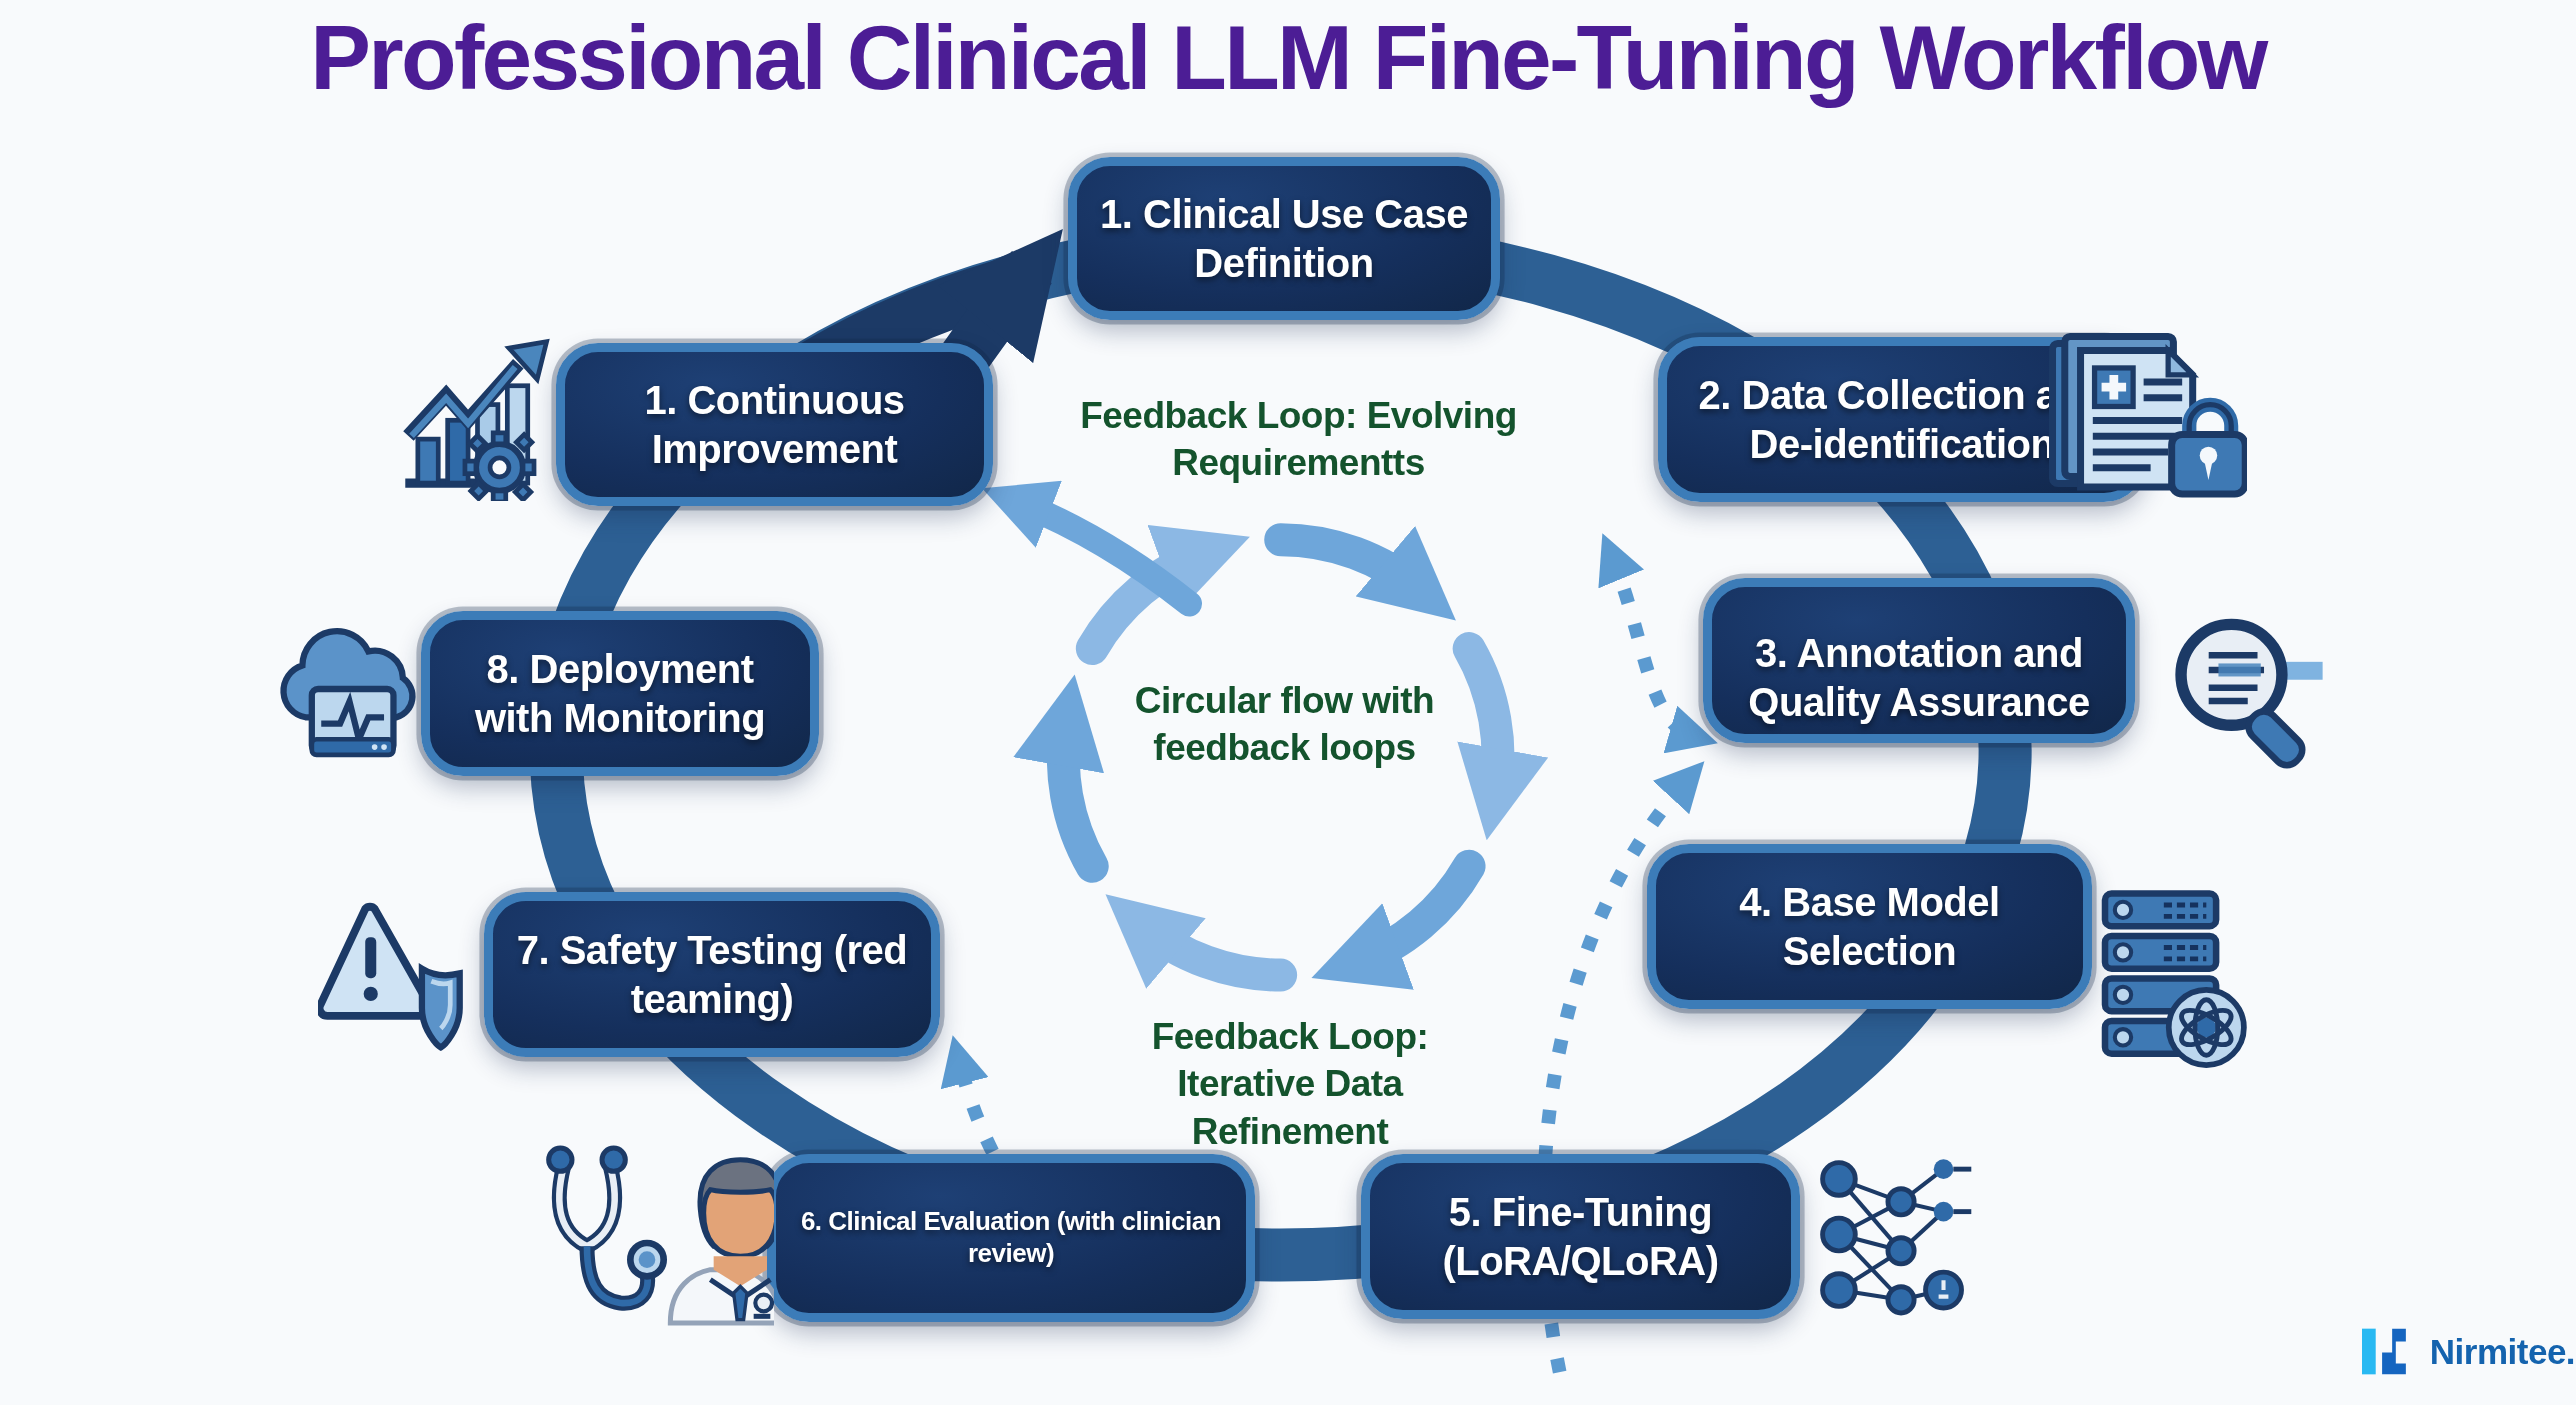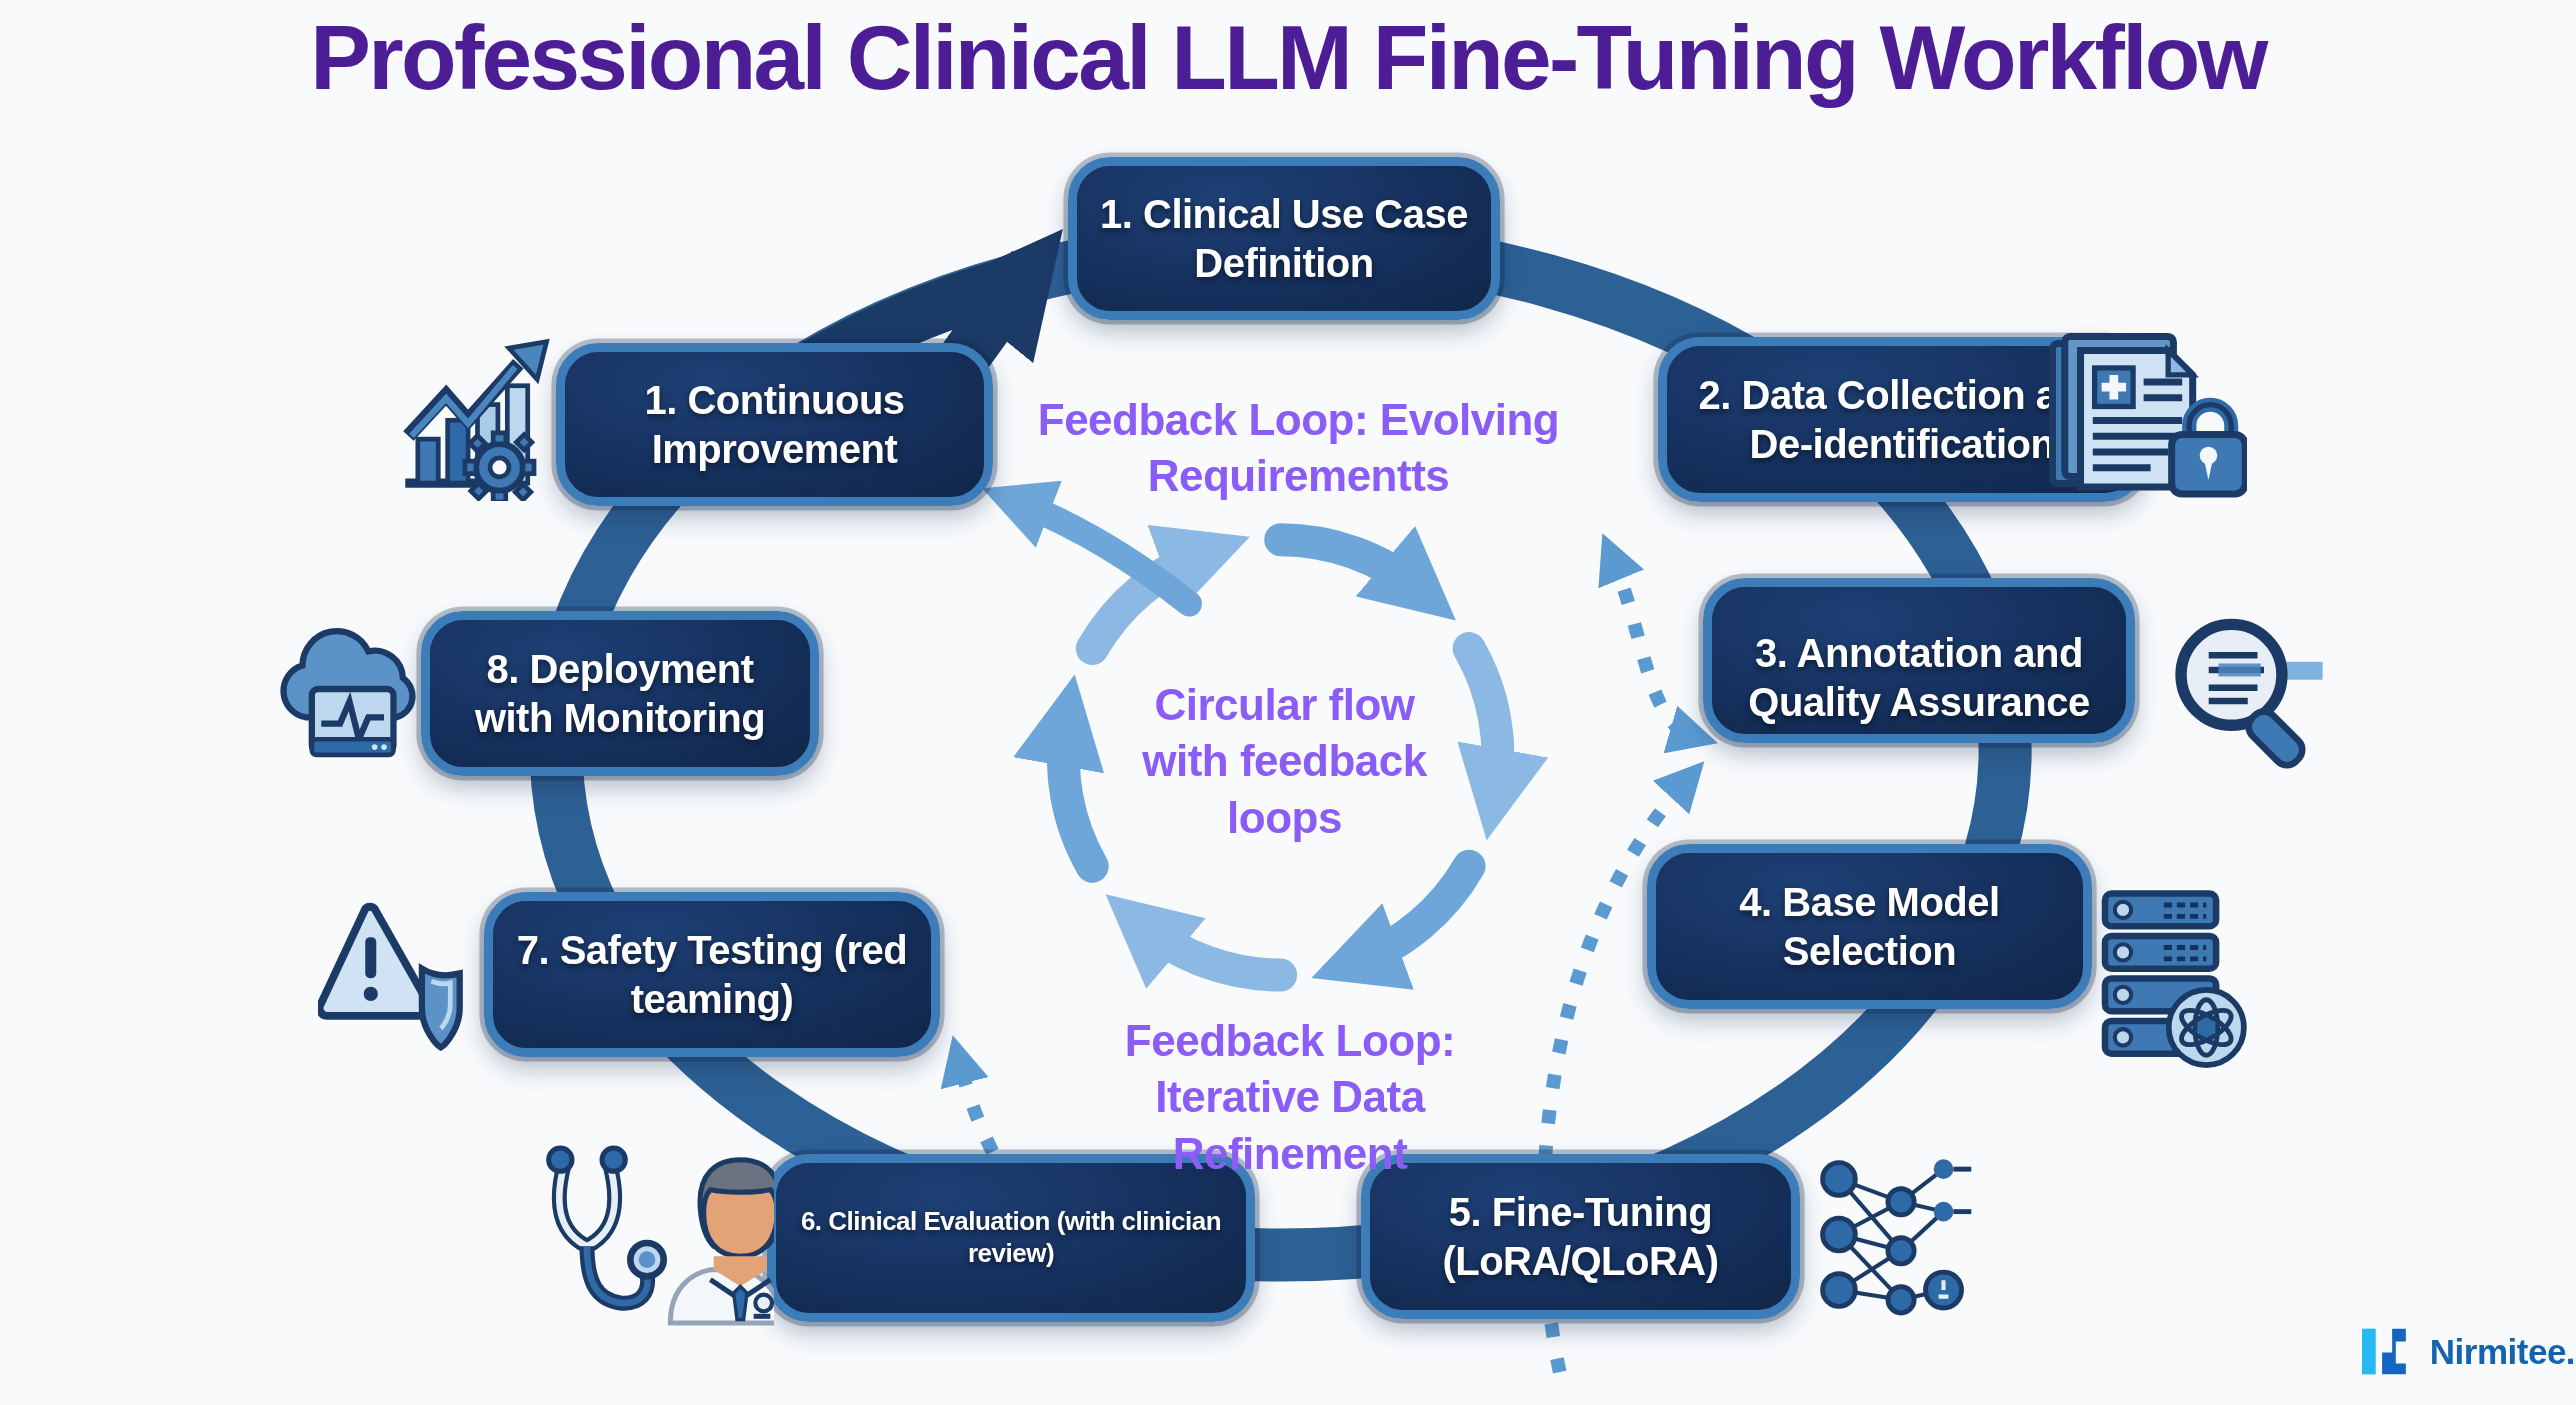--- a/index.html
+++ b/index.html
@@ -25,22 +25,22 @@
   .s1{left:1068px;top:157px;width:432px;height:163px;}
   .s2{left:1658px;top:337px;width:488px;height:165px;}
   .s3{left:1703px;top:578px;width:432px;height:165px;align-items:flex-end;}
   .s4{left:1647px;top:844px;width:445px;height:165px;}
   .s5{left:1361px;top:1154px;width:439px;height:165px;}
   .s6{left:767px;top:1154px;width:488px;height:168px;font-size:26px;}
   .s7{left:474px;top:892px;width:456px;height:165px;margin-left:10px;}
   .s8{left:421px;top:611px;width:398px;height:165px;}
   .s9{left:556px;top:343px;width:437px;height:163px;}
   .centertext{
-    position:absolute;color:#8b5cf6;font-weight:600;text-align:center;
-    font-size:44px;line-height:1.28;letter-spacing:-0.5px;
+    position:absolute;color:#14532d;font-weight:600;text-align:center;
+    font-size:37px;line-height:1.28;letter-spacing:-0.5px;
   }
   .ct-top{left:1015px;top:392px;width:567px;}
   .ct-mid{left:1109px;top:677px;width:351px;}
   .ct-bot{left:1087px;top:1013px;width:406px;}
   .icon{position:absolute;}
   .logo{position:absolute;left:2360px;top:1325px;display:flex;align-items:center;gap:12.8px;}
   .logo-text{font-size:35px;font-weight:bold;color:#1463ae;letter-spacing:-0.5px;}
 </style>
 </head>
 <body>

